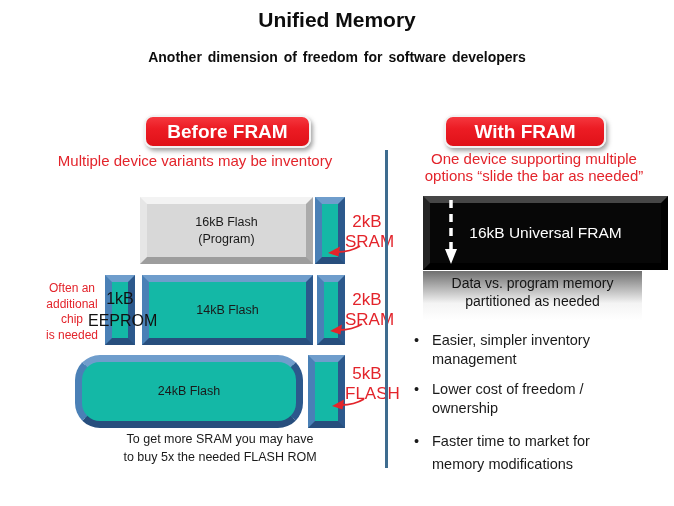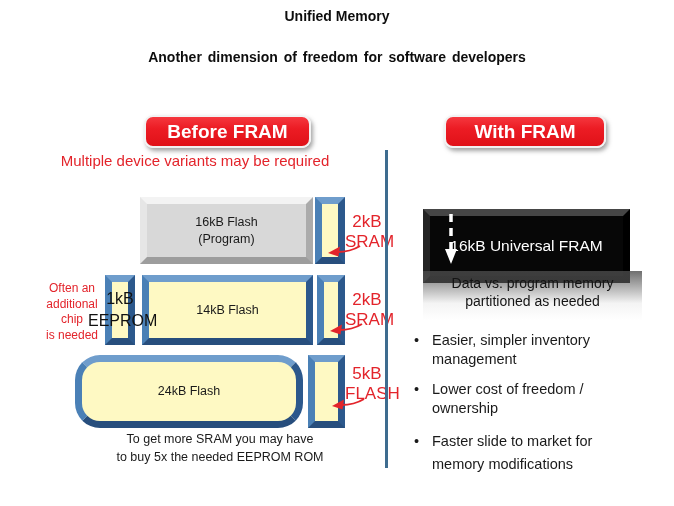--- a/index.html
+++ b/index.html
@@ -9,21 +9,21 @@
     height: 506px;
     background: #ffffff;
     font-family: "Liberation Sans", sans-serif;
     overflow: hidden;
   }
   .abs { position: absolute; }
 
   .title {
     top: 8px; left: 0; width: 100%;
     text-align: center;
-    font-size: 14px; font-weight: bold; color: #0d0d0d;
+    font-size: 21px; font-weight: bold; color: #0d0d0d;
   }
   .subtitle {
     top: 49px; left: 0; width: 100%;
     text-align: center;
     font-size: 14px; font-weight: bold; color: #0d0d0d;
     word-spacing: 2px;
   }
 
   .pill-button {
     height: 29px;
@@ -38,21 +38,21 @@
   .btn-with  { left: 444px; top: 115px; width: 158px; }
 
   .red-caption {
     color: #e3242b; font-size: 15px; line-height: 1.12;
     text-align: center; white-space: pre-line;
   }
   .caption-left  { left: 22px;  top: 153px; width: 346px; }
   .caption-right { left: 396px; top: 151px; width: 276px; }
 
   .chip { box-sizing: border-box; border: 7px solid; }
-  .chip.blue  { background: #fef9c3; border-color: #6f9dcc #2c588c #274e7d #4a80b6; }
+  .chip.blue  { background: #14b8a6; border-color: #6f9dcc #2c588c #274e7d #4a80b6; }
   .chip.gray  { background: #d8d8d8; border-color: #f3f3f3 #ababab #9d9d9d #e6e6e6; }
   .chip.black { background: #070707; border-color: #464646 #000000 #000000 #232323; }
   .chip-label {
     width: 100%; height: 100%;
     display: flex; align-items: center; justify-content: center;
     text-align: center; font-size: 12.5px; color: #1a1a1a;
     white-space: pre-line; line-height: 1.3;
   }
 
   .gray-16k  { left: 140px; top: 197px; width: 173px; height: 67px; }
@@ -89,21 +89,21 @@
     left: 78px; top: 431px; width: 284px;
     color: #1a1a1a; font-size: 12.5px; line-height: 1.4;
     text-align: center; white-space: pre-line;
   }
 
   .divider {
     left: 385px; top: 150px; width: 3px; height: 318px;
     background: #3e6c8f;
   }
 
-  .fram-box { left: 423px; top: 209px; width: 207px; height: 74px; }
+  .fram-box { left: 423px; top: 196px; width: 245px; height: 74px; }
   .fram-box .chip-label { color: #ffffff; font-size: 15.5px; }
   .fram-arrow { left: 443px; top: 199px; z-index: 2; }
 
   .reflection {
     left: 423px; top: 271px; width: 219px; height: 52px;
     background: linear-gradient(rgba(75,75,75,0.8), rgba(210,210,210,0.25) 62%, rgba(255,255,255,0) 95%);
     display: flex; align-items: flex-start; justify-content: center;
   }
   .reflection-text {
     margin-top: 3px;
@@ -129,21 +129,21 @@
 </style>
 </head>
 <body>
 
 <div class="slide">
 
   <div class="abs title">Unified Memory</div>
   <div class="abs subtitle">Another dimension of freedom for software developers</div>
 
   <div class="abs pill-button btn-before">Before FRAM</div>
-  <div class="abs red-caption caption-left">Multiple device variants may be required</div>
+  <div class="abs red-caption caption-left">Multiple device variants may be inventory</div>
 
   <div class="abs chip gray gray-16k">
     <div class="chip-label">16kB Flash
 (Program)</div>
   </div>
   <div class="abs chip blue sram-1"></div>
   <div class="abs sram-note sram-note-1">2kB
 SRAM</div>
   <svg class="abs arrow-1" width="34" height="14" viewBox="0 0 34 14">
     <path d="M33 3 C 25 8, 19 9, 10 9" fill="none" stroke="#e3242b" stroke-width="2"></path>
@@ -173,41 +173,43 @@
   </div>
   <div class="abs chip blue sram-3"></div>
   <div class="abs sram-note sram-note-3">5kB
 FLASH</div>
   <svg class="abs arrow-3" width="34" height="14" viewBox="0 0 34 14">
     <path d="M33 3 C 25 8, 19 9, 10 9" fill="none" stroke="#e3242b" stroke-width="2"></path>
     <path d="M1 10 L13 3.5 L11.5 13.5 Z" fill="#e3242b"></path>
   </svg>
 
   <div class="abs footnote">To get more SRAM you may have
-to buy 5x the needed EEPROM ROM</div>
+to buy 5x the needed FLASH ROM</div>
 
   <div class="abs divider"></div>
 
   <div class="abs pill-button btn-with">With FRAM</div>
+  <div class="abs red-caption caption-right">One device supporting multiple
+options “slide the bar as needed”</div>
 
   <div class="abs chip black fram-box">
     <div class="chip-label">16kB Universal FRAM</div>
   </div>
   <svg class="abs fram-arrow" width="16" height="68" viewBox="0 0 16 68">
     <line x1="8" y1="1" x2="8" y2="50" stroke="#ffffff" stroke-width="3.5" stroke-dasharray="8 6"></line>
     <polygon points="2,50 14,50 8,65" fill="#ffffff"></polygon>
   </svg>
 
   <div class="abs reflection">
     <div class="reflection-text">Data vs. program memory
 partitioned as needed</div>
   </div>
 
   <ul class="abs bullets">
     <li>Easier, simpler inventory
 management</li>
     <li>Lower cost of freedom /
 ownership</li>
-    <li class="loose">Faster slide to market for
+    <li class="loose">Faster time to market for
 memory modifications</li>
   </ul>
 
 </div>
 
 </body></html>

